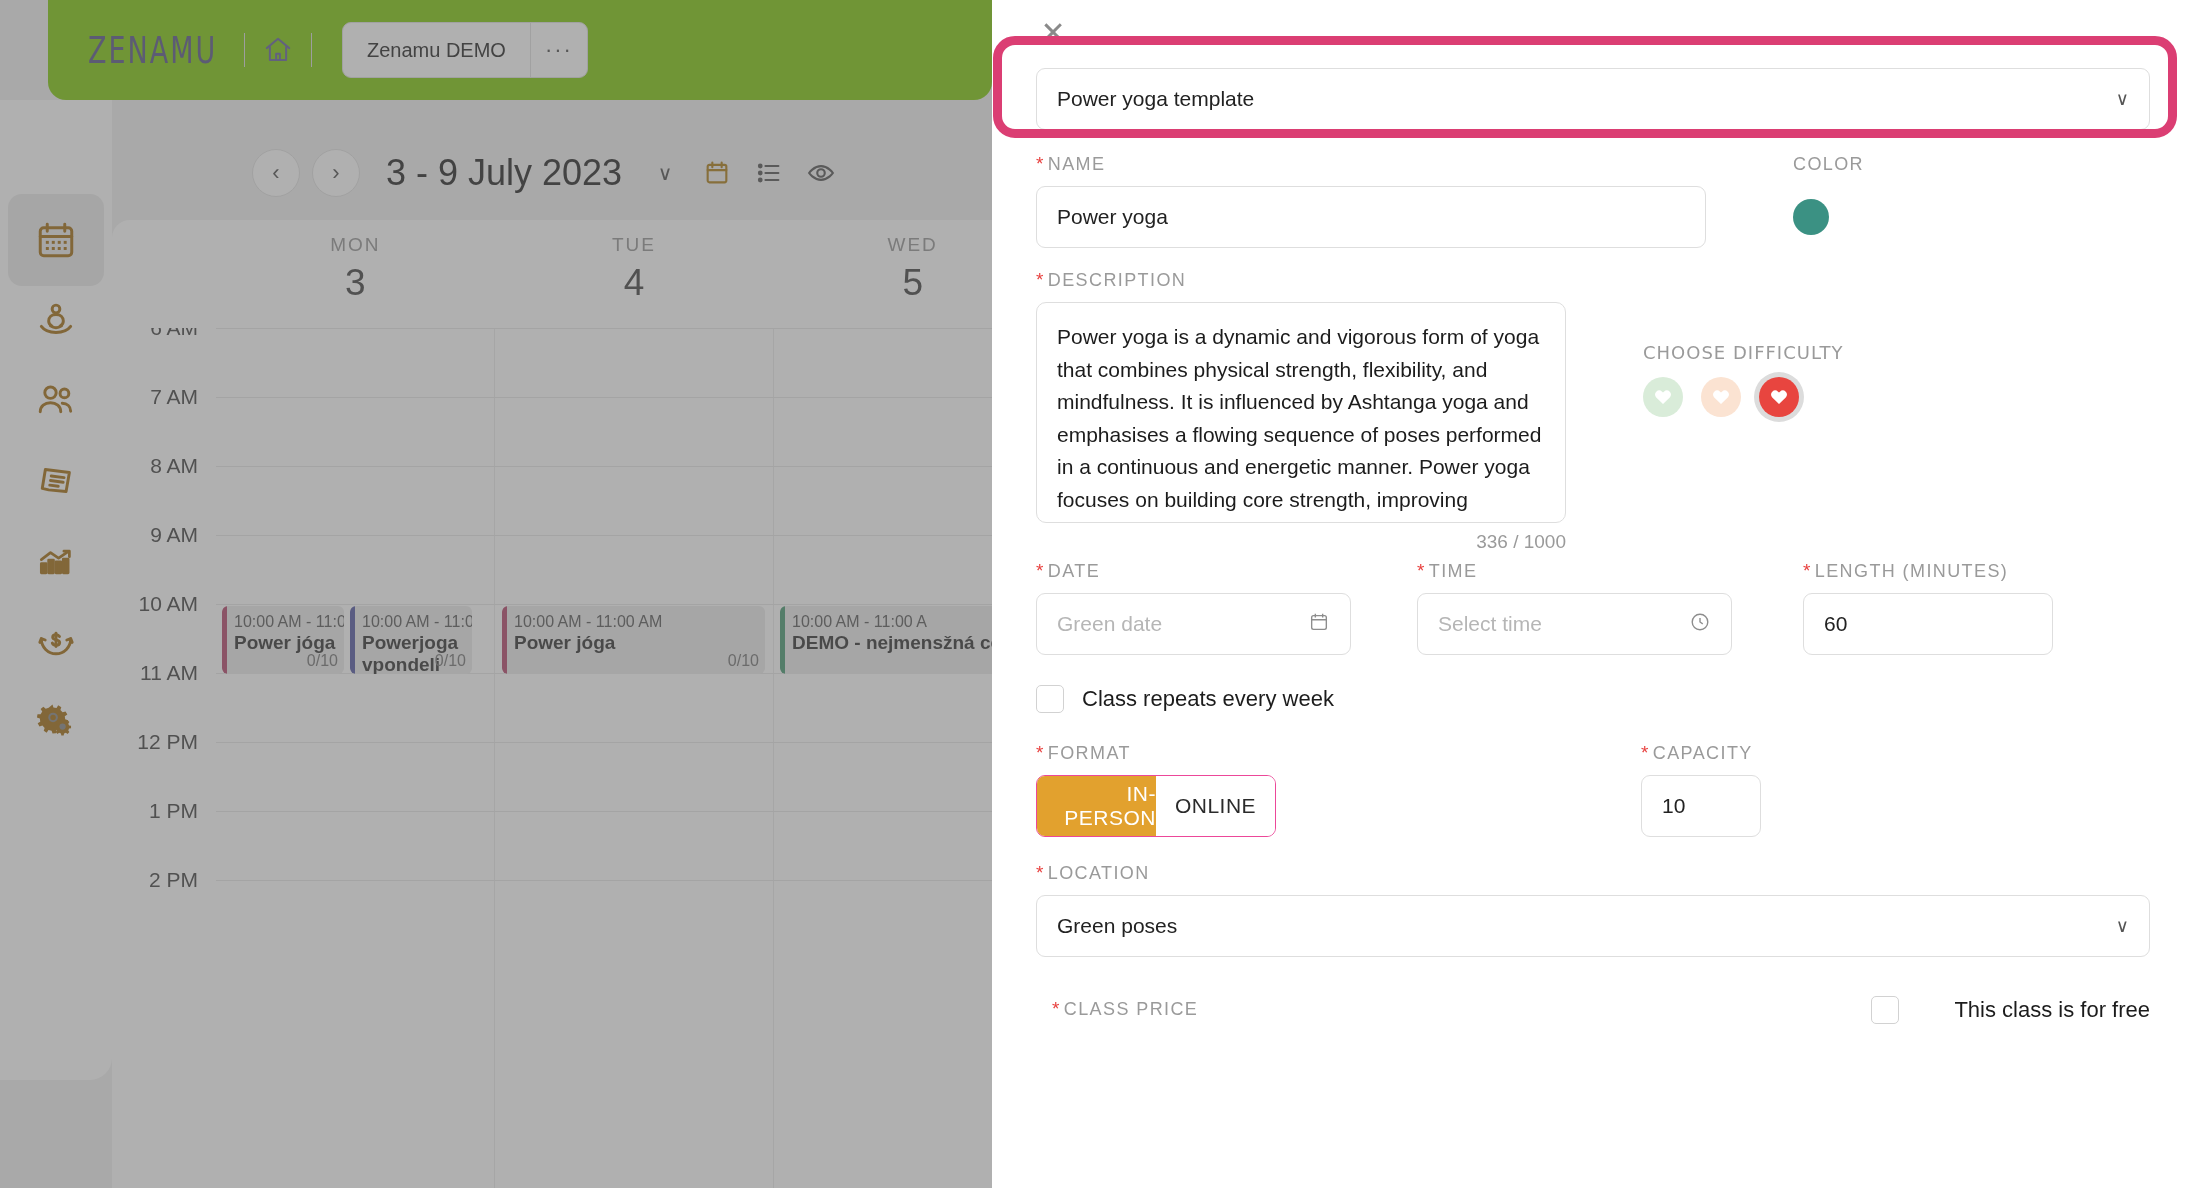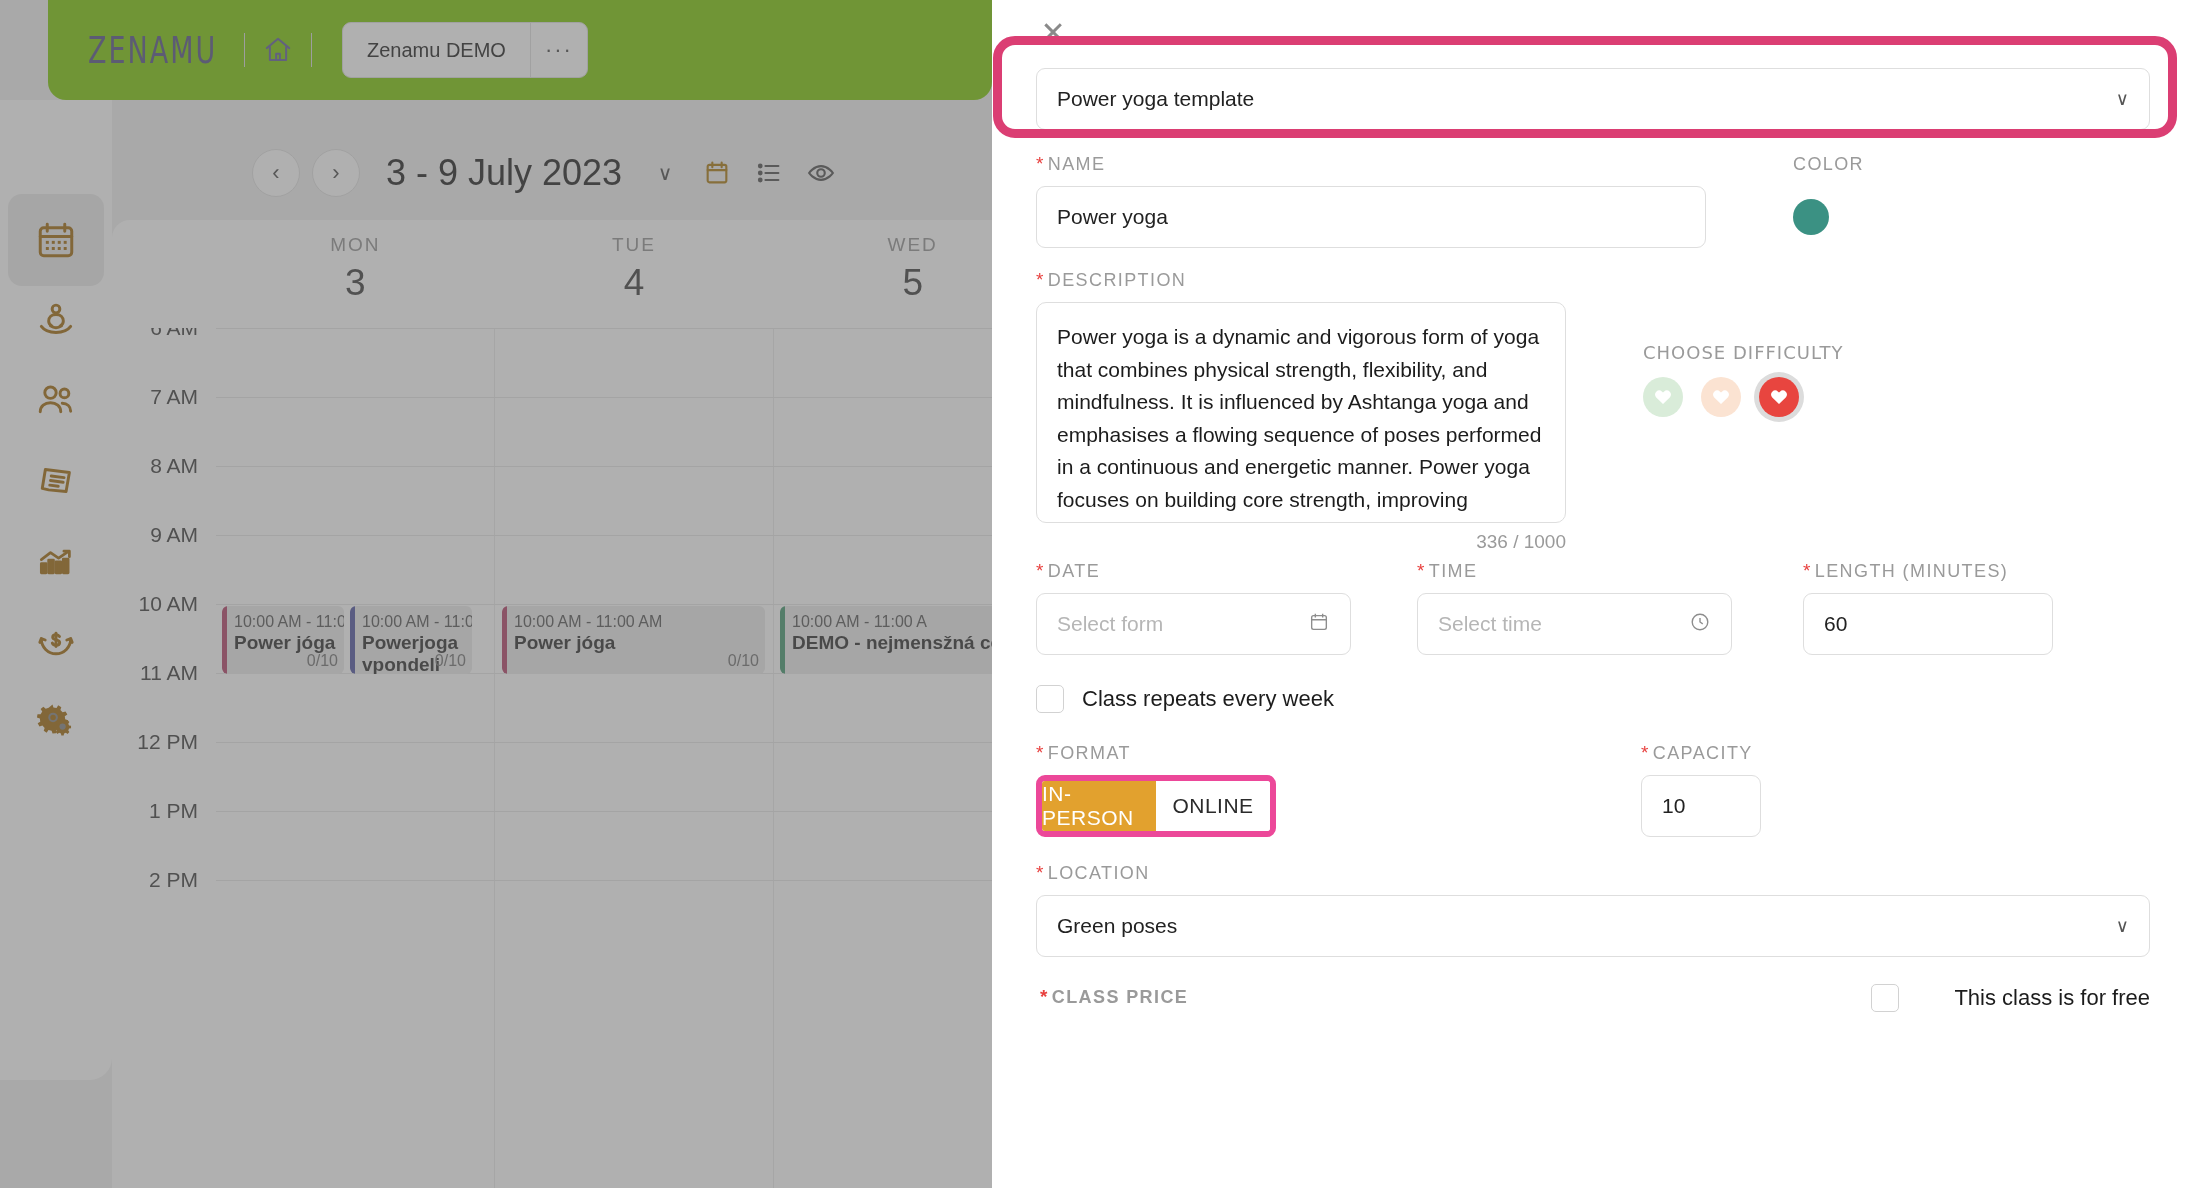--- a/index.html
+++ b/index.html
@@ -161,21 +161,21 @@
   }
   .heart svg { width: 20px; height: 20px; }
   .heart.sel { box-shadow: 0 0 0 5px #dcdcdc; }
 
   .cbox {
     width: 28px; height: 28px; border: 1px solid #d2d2d2; border-radius: 5px; background: #fff;
     flex: 0 0 28px;
   }
   .cb-label { font-size: 22px; color: #1c1c1c; margin-left: 18px; }
 
-  .seg { display: flex; border: 6px solid #ec4899; border-radius: 9px; overflow: hidden; width: 240px; height: 62px; }
+  .seg { display: flex; border: 1px solid #ec4899; border-radius: 9px; overflow: hidden; width: 240px; height: 62px; text-align: right; }
   .seg div { flex: 1 1 0; display: flex; align-items: center; justify-content: center; font-size: 21px; letter-spacing: .5px; }
   .seg .on { background: #e2a12e; color: #fff; }
   .seg .off { background: #fff; color: #2b2b2b; }
 </style>
 </head>
 <body>
 
 <div id="root">
 
   <div id="app-backdrop">
@@ -453,21 +453,21 @@
                 </svg>
             </span>
           </div>
         </div>
       </div>
 
       <div class="row" style="margin-top:8px;">
         <div style="flex:0 0 315px;">
           <span class="lbl"><span class="req">*</span><span>DATE</span></span>
           <div class="ctl">
-            <span class="ph">Select form</span>
+            <span class="ph">Green date</span>
             <span class="chev">
               <svg width="22" height="22" viewBox="0 0 24 24" fill="none" stroke="#8d8d8d" stroke-width="1.5">
                   <rect x="4" y="5" width="16" height="15" rx="2"></rect>
                   <path d="M8 3v4M16 3v4M4 9.5h16"></path>
                 </svg>
             </span>
           </div>
         </div>
         <div style="flex:0 0 315px; margin-left:29px;">
           <span class="lbl"><span class="req">*</span><span>TIME</span></span>
@@ -512,21 +512,21 @@
 
       <div style="margin-top:26px;">
         <span class="lbl"><span class="req">*</span><span>LOCATION</span></span>
         <div class="ctl">
           <span>Green poses</span>
           <span class="chev">∨</span>
         </div>
       </div>
 
       <div class="row" style="margin-top:26px; align-items:center;">
-        <span class="lbl" style="margin:4px; flex:1 1 auto;font-weight:bold;"><span class="req">*</span><span>CLASS PRICE</span></span>
+        <span class="lbl" style="margin:16px; flex:1 1 auto;"><span class="req">*</span><span>CLASS PRICE</span></span>
         <span class="cbox"></span>
         <span class="cb-label">This class is for free</span>
       </div>
 
     </div>
   </div>
 
 </div>
 
 </body></html>

